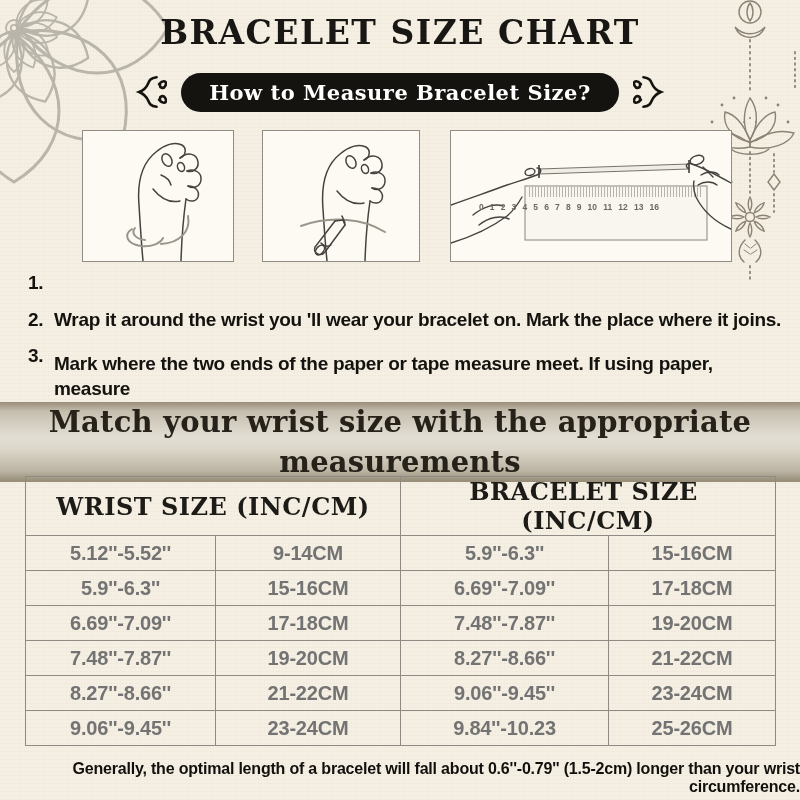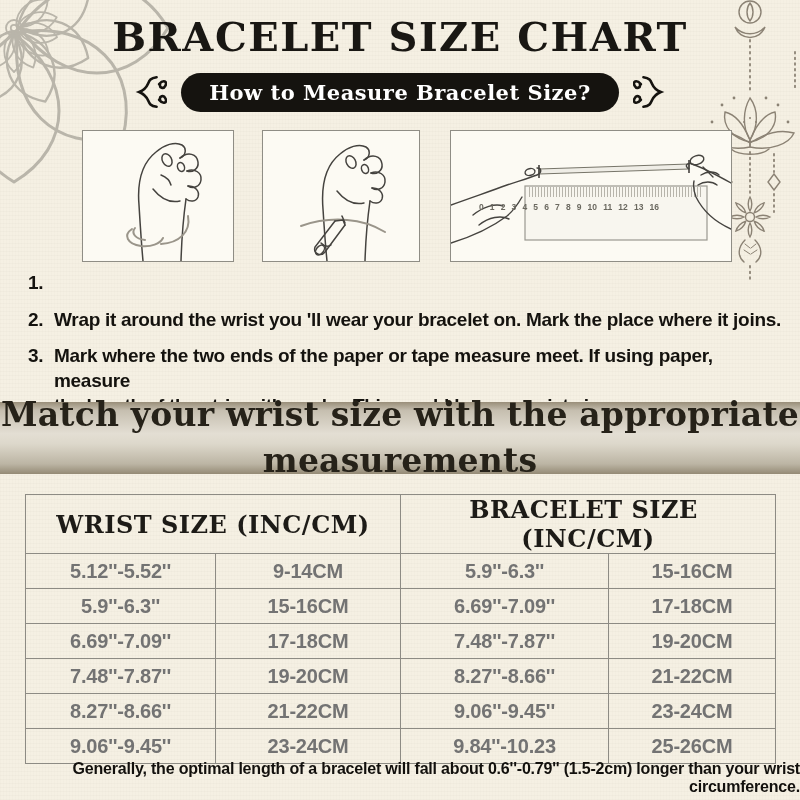--- a/index.html
+++ b/index.html
@@ -8,21 +8,21 @@
     background-color:#f5f0e3;
     background-image:
       repeating-linear-gradient(0deg, rgba(120,110,90,0.03) 0 1px, transparent 1px 4px),
       repeating-linear-gradient(90deg, rgba(120,110,90,0.02) 0 1px, transparent 1px 3px);
     font-family:"Liberation Sans",sans-serif;
     color:#1d1b17;
   }
   .title{
     position:absolute;top:13px;left:0;width:800px;text-align:center;
     font-family:"DejaVu Serif","Liberation Serif",serif;
-    font-size:40px;font-weight:700;letter-spacing:1.5px;color:#191713;
+    font-size:33px;font-weight:700;letter-spacing:1.5px;color:#191713;
   }
   .badge-row{
     position:absolute;top:71px;left:0;width:800px;
     display:flex;justify-content:center;align-items:center;gap:14px;
   }
   .badge{
     background:#15130f;color:#fff;border-radius:26px;padding:7px 28px;
     font-family:"DejaVu Serif","Liberation Serif",serif;
     font-size:21px;font-weight:700;letter-spacing:0.5px;white-space:nowrap;
   }
@@ -45,35 +45,35 @@
   .ruler-numbers span{flex:none;}
 
   .instructions{position:absolute;left:28px;top:271px;width:744px;}
   .instr{
     display:flex;align-items:flex-start;
     font-size:19px;font-weight:600;letter-spacing:-0.3px;line-height:1.3;
     color:#14120e;margin-bottom:12px;
   }
   .instr .num{flex:none;width:26px;}
   .instr .txt{white-space:nowrap;}
-  .instr .txt.wrap{white-space:normal;}
+  .instr .txt.wrap{white-space:normal;margin-top:8px;}
   .instr .txt span{display:block;}
   .instr .txt span:empty{display:none;}
 
   .banner{
-    position:absolute;top:402px;left:0;width:800px;height:72px;
+    position:absolute;top:402px;left:0;width:800px;height:80px;
     background:linear-gradient(180deg,#998e79 0%,#c6bfb0 12%,#e3ded3 44%,#ddd8cb 58%,#bcb5a4 86%,#948a75 100%);
     display:flex;flex-direction:column;justify-content:center;
     text-align:center;
     font-family:"DejaVu Serif","Liberation Serif",serif;
-    font-size:33px;font-weight:700;color:#262219;line-height:1.38;letter-spacing:0.2px;
+    font-size:29px;font-weight:700;color:#262219;line-height:1.38;letter-spacing:0.2px;
   }
 
   .size-table{
-    position:absolute;left:25px;top:494px;width:750px;
+    position:absolute;left:25px;top:476px;width:750px;
     border-collapse:collapse;table-layout:fixed;padding-left:8px;
   }
   .size-table th,.size-table td{
     border:1px solid #8d8b84;text-align:center;padding:0;
   }
   .size-table th{
     height:46px;
     font-family:"DejaVu Serif","Liberation Serif",serif;
     font-size:24px;font-weight:700;letter-spacing:0.5px;color:#1d1b17;
   }

